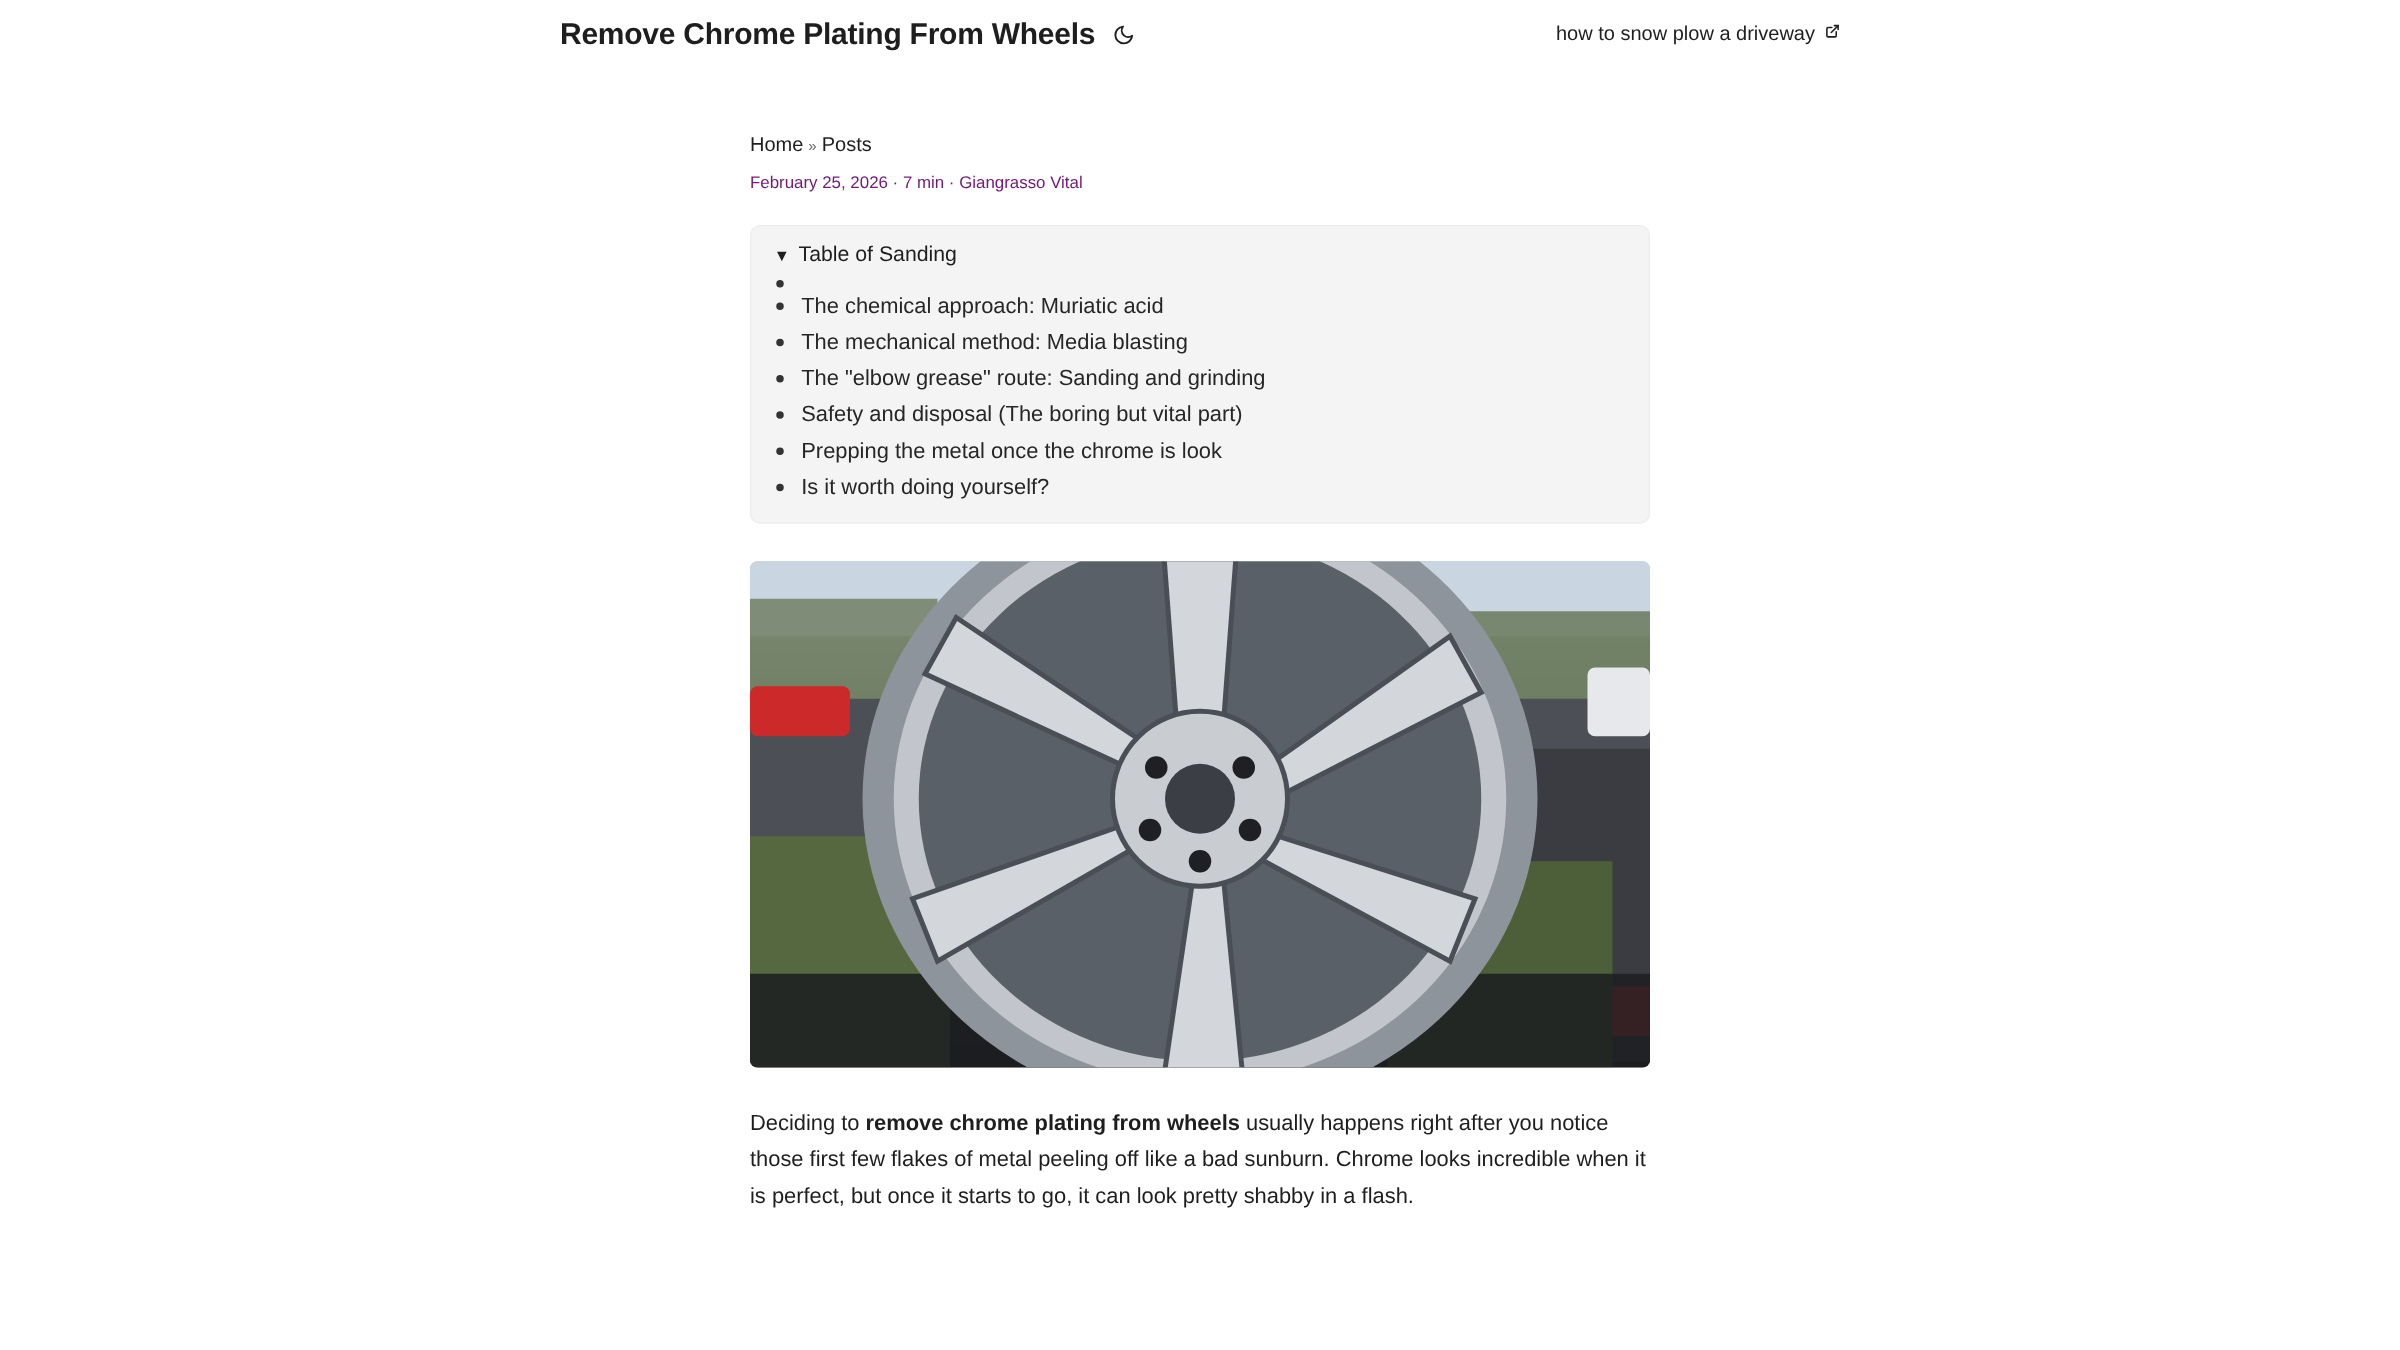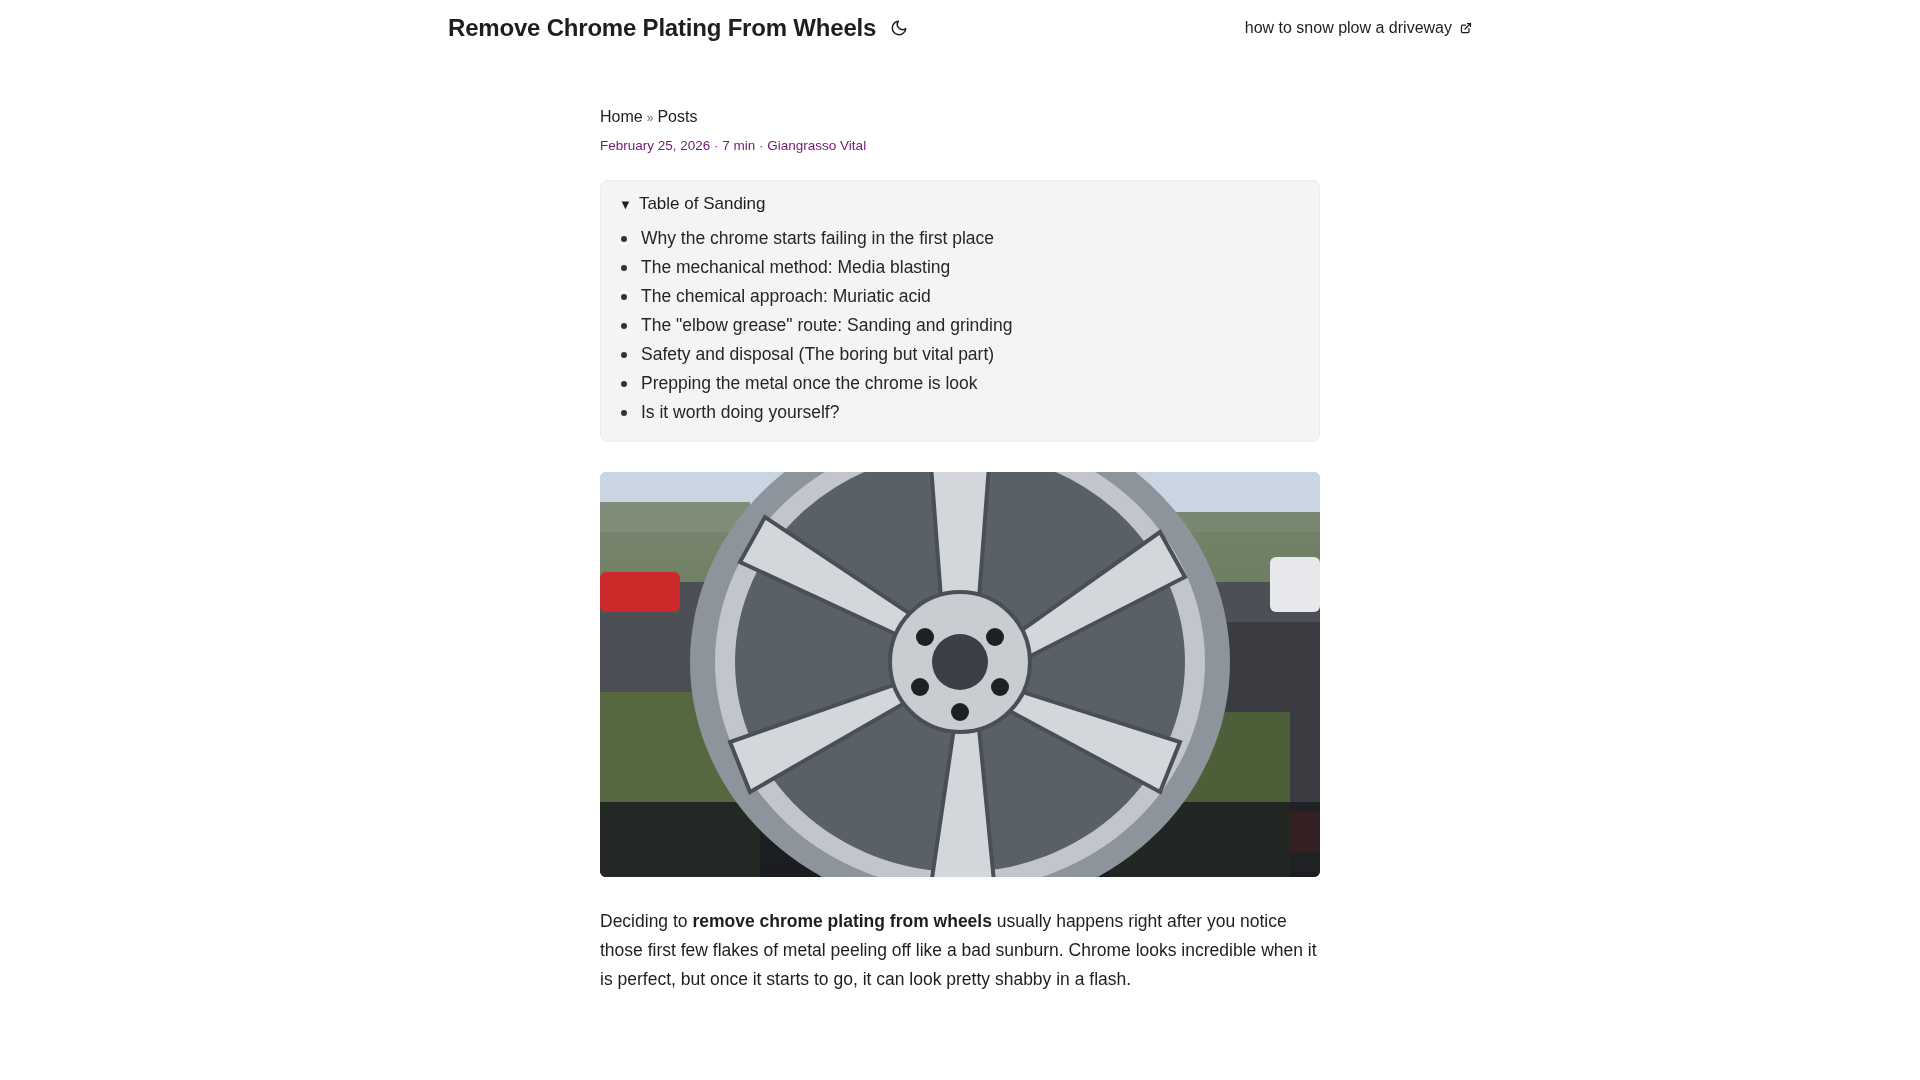--- a/index.html
+++ b/index.html
@@ -3,21 +3,21 @@
   <meta charset="utf-8">
   <style>
     * { box-sizing: border-box; margin: 0; padding: 0; }
     html, body { width: 1920px; height: 1080px; overflow: hidden; background: #ffffff; }
     body { font-family: "Liberation Sans", "DejaVu Sans", sans-serif; color: #1e1e1e; position: relative; }
 
     .header { position: absolute; left: 0; top: 0; width: 1920px; height: 60px; }
     .logo-wrap { position: absolute; left: 448px; top: 14px; display: flex; align-items: center; }
     .logo { font-size: 24px; font-weight: 700; color: #1e1e1e; text-decoration: none; letter-spacing: -0.2px; }
     .theme-toggle { margin-left: 12px; width: 22px; height: 22px; display: flex; align-items: center; justify-content: center; cursor: pointer; }
-    .nav-link { position: absolute; right: 448px; top: 19px; display: flex; align-items: center; font-size: 16px; color: #1e1e1e; text-decoration: none; }
+    .nav-link { position: absolute; right: 448px; top: 19px; display: flex; align-items: flex-start; font-size: 16px; color: #1e1e1e; text-decoration: none; }
     .nav-link .ext { margin-left: 8px; display: inline-flex; }
 
     .main { position: absolute; left: 600px; top: 108px; width: 720px; }
     .breadcrumb { font-size: 16px; color: #1e1e1e; display: flex; align-items: baseline; height: 24px; }
     .breadcrumb a { color: #1e1e1e; text-decoration: none; }
     .breadcrumb .sep { font-size: 12px; color: #6a6a6a; margin: 0 4px; }
     .post-title { margin-top: 8px; font-size: 40px; font-weight: 700; line-height: 48px; color: #1e1e1e; letter-spacing: -0.3px; }
     .post-meta { margin-top: 6px; font-size: 13.5px; color: #701a75; height: 20px; }
 
     .toc { margin-top: 22px; background: #f4f4f4; border: 1px solid #ececec; border-radius: 8px; padding: 11px 18px 14px 18px; }
@@ -69,29 +69,28 @@
   <div class="post-meta">February 25, 2026 · 7 min · Giangrasso Vital</div>
 
   <details class="toc" open="">
     <summary class="toc-summary">
       <span class="tri">▼</span>
       <span>Table of Sanding</span>
     </summary>
     <ul>
       <li>
           <span class="dot"></span>
-          <a>Why the chrome starts failing in the first place</a>
+        </li>
+      <li>
+          <span class="dot"></span>
+          <a>The chemical approach: Muriatic acid</a>
         </li>
       <li>
           <span class="dot"></span>
           <a>The mechanical method: Media blasting</a>
-        </li>
-      <li>
-          <span class="dot"></span>
-          <a>The chemical approach: Muriatic acid</a>
         </li>
       <li>
           <span class="dot"></span>
           <a>The "elbow grease" route: Sanding and grinding</a>
         </li>
       <li>
           <span class="dot"></span>
           <a>Safety and disposal (The boring but vital part)</a>
         </li>
       <li>

